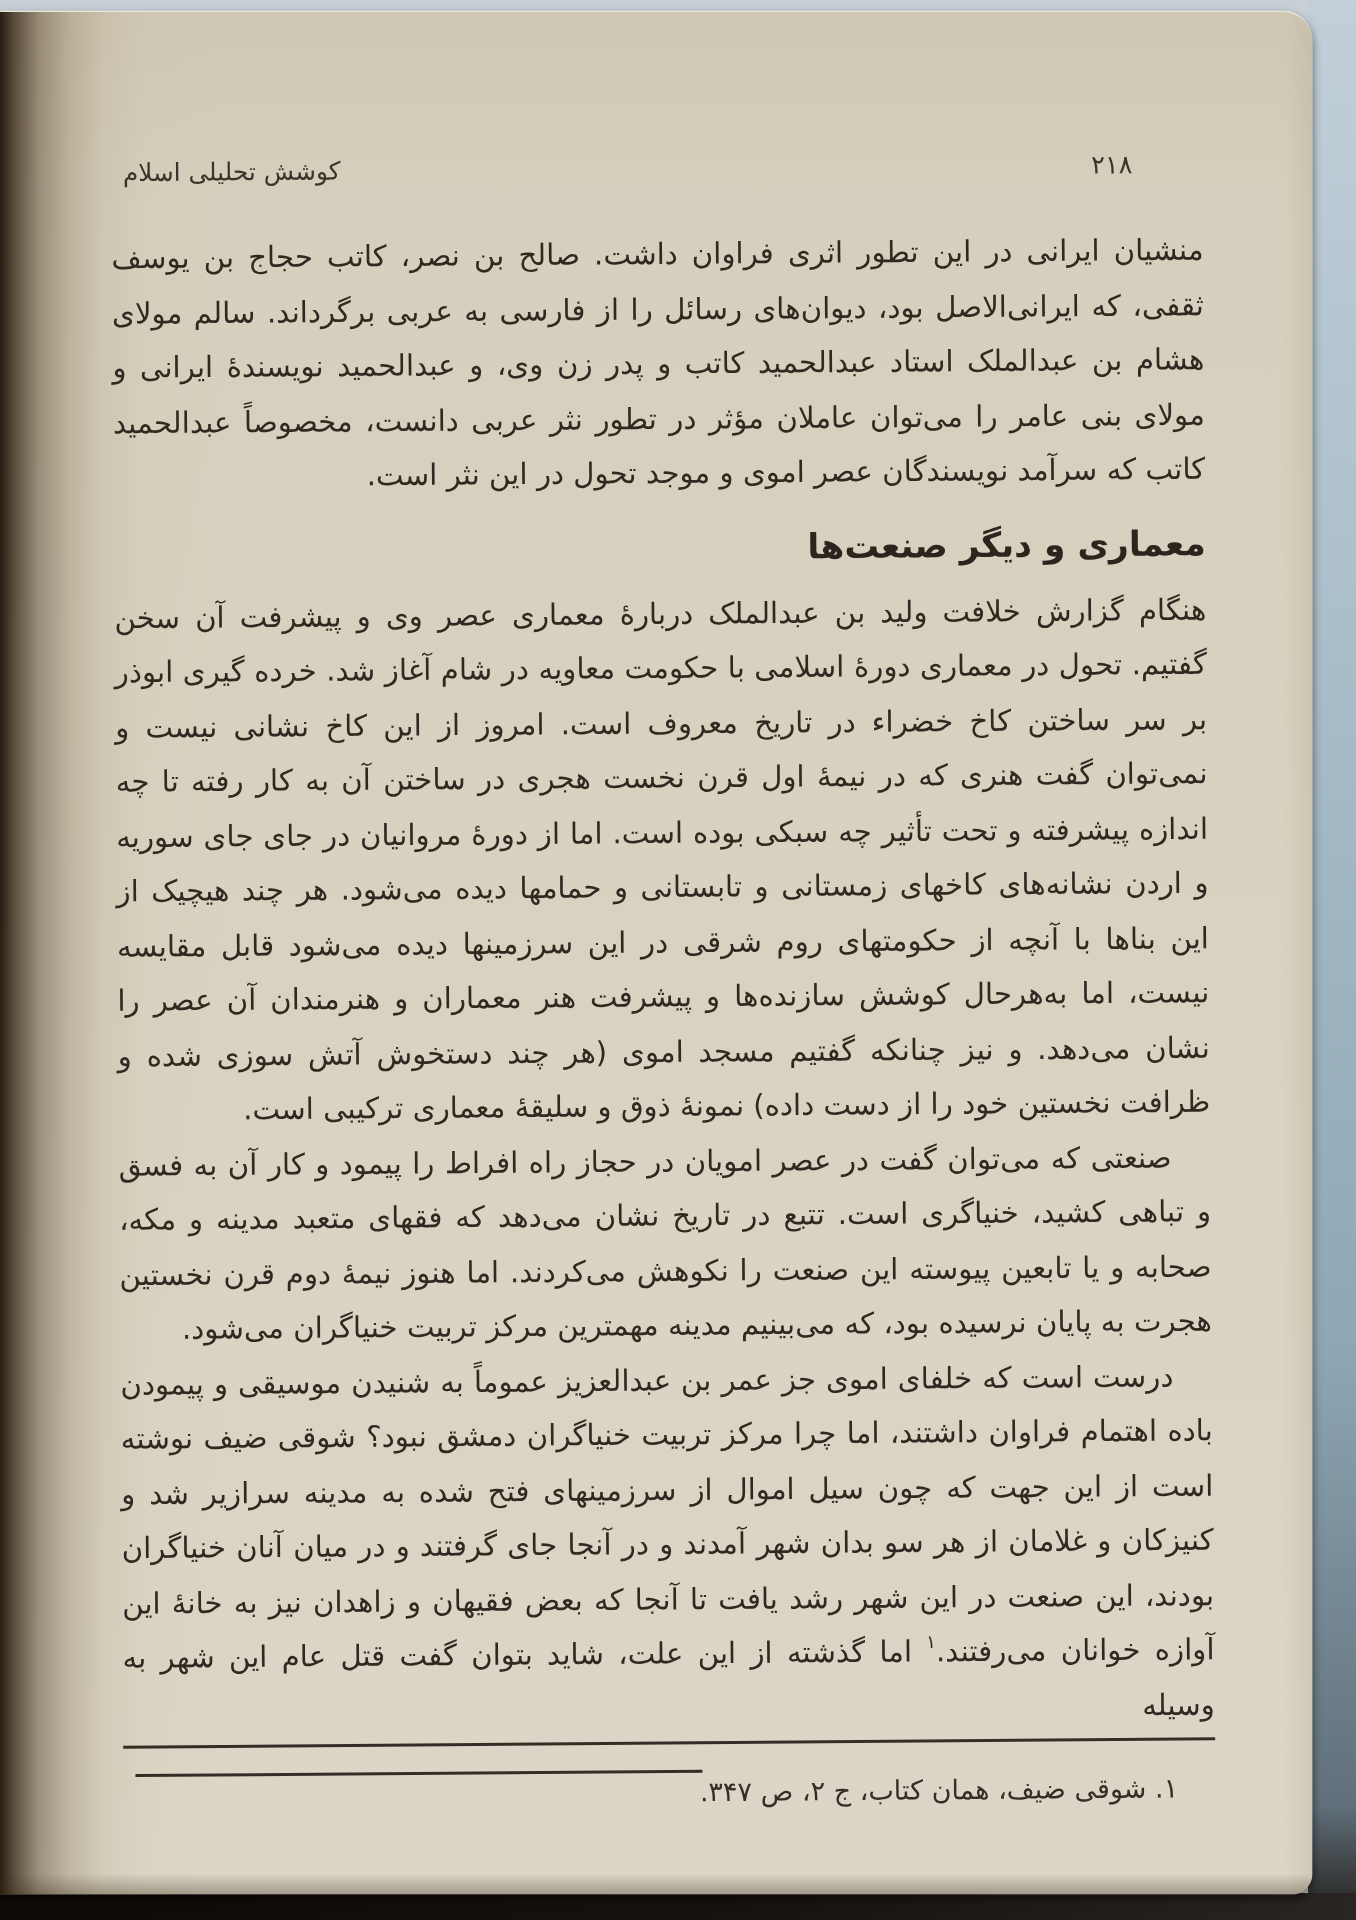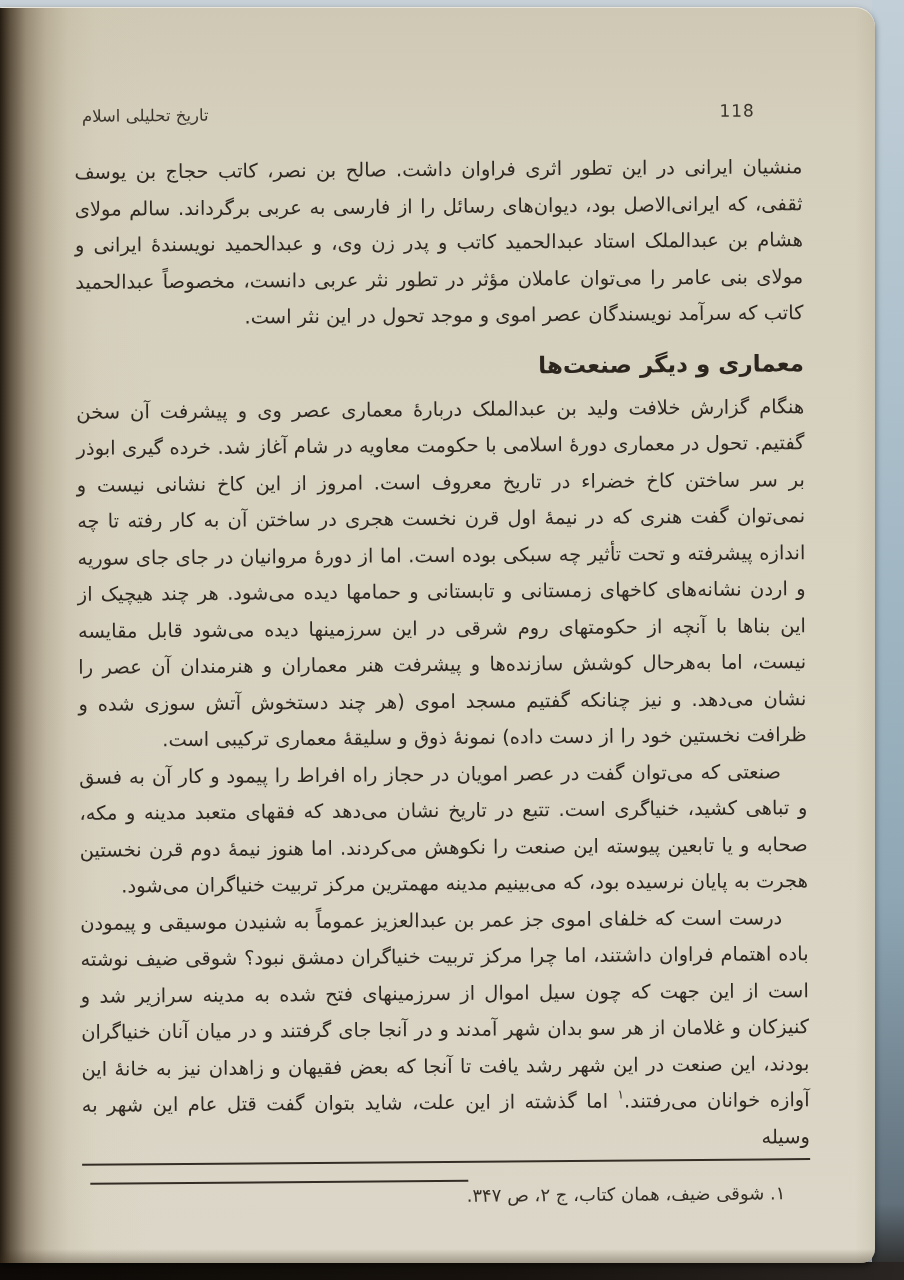--- a/index.html
+++ b/index.html
@@ -110,22 +110,22 @@
 <div class="photo">
   <div class="bg-right"></div>
   <div class="bg-bottom"></div>
 
   <div class="page">
     <div class="gutter"></div>
 
     <div class="content">
 
       <div class="running-header">
-        <span class="page-number">118</span>
-        <span class="book-title">تاریخ تحلیلی اسلام</span>
+        <span class="page-number">۲۱۸</span>
+        <span class="book-title">کوشش تحلیلی اسلام</span>
       </div>
 
       <div class="body-text">
         <p class="para">منشیان ایرانی در این تطور اثری فراوان داشت. صالح بن نصر، کاتب حجاج بن یوسف ثقفی، که ایرانی‌الاصل بود، دیوان‌های رسائل را از فارسی به عربی برگرداند. سالم مولای هشام بن عبدالملک استاد عبدالحمید کاتب و پدر زن وی، و عبدالحمید نویسندهٔ ایرانی و مولای بنی عامر را می‌توان عاملان مؤثر در تطور نثر عربی دانست، مخصوصاً عبدالحمید کاتب که سرآمد نویسندگان عصر اموی و موجد تحول در این نثر است.</p>
         <h2 class="section-heading">معماری و دیگر صنعت‌ها</h2>
         <p class="para">هنگام گزارش خلافت ولید بن عبدالملک دربارهٔ معماری عصر وی و پیشرفت آن سخن گفتیم. تحول در معماری دورهٔ اسلامی با حکومت معاویه در شام آغاز شد. خرده گیری ابوذر بر سر ساختن کاخ خضراء در تاریخ معروف است. امروز از این کاخ نشانی نیست و نمی‌توان گفت هنری که در نیمهٔ اول قرن نخست هجری در ساختن آن به کار رفته تا چه اندازه پیشرفته و تحت تأثیر چه سبکی بوده است. اما از دورهٔ مروانیان در جای جای سوریه و اردن نشانه‌های کاخهای زمستانی و تابستانی و حمامها دیده می‌شود. هر چند هیچیک از این بناها با آنچه از حکومتهای روم شرقی در این سرزمینها دیده می‌شود قابل مقایسه نیست، اما به‌هرحال کوشش سازنده‌ها و پیشرفت هنر معماران و هنرمندان آن عصر را نشان می‌دهد. و نیز چنانکه گفتیم مسجد اموی (هر چند دستخوش آتش سوزی شده و ظرافت نخستین خود را از دست داده) نمونهٔ ذوق و سلیقهٔ معماری ترکیبی است.</p>
         <p class="para indent">صنعتی که می‌توان گفت در عصر امویان در حجاز راه افراط را پیمود و کار آن به فسق و تباهی کشید، خنیاگری است. تتبع در تاریخ نشان می‌دهد که فقهای متعبد مدینه و مکه، صحابه و یا تابعین پیوسته این صنعت را نکوهش می‌کردند. اما هنوز نیمهٔ دوم قرن نخستین هجرت به پایان نرسیده بود، که می‌بینیم مدینه مهمترین مرکز تربیت خنیاگران می‌شود.</p>
         <p class="para indent p4"><span>درست است که خلفای اموی جز عمر بن عبدالعزیز عموماً به شنیدن موسیقی و پیمودن باده اهتمام فراوان داشتند، اما چرا مرکز تربیت خنیاگران دمشق نبود؟ شوقی ضیف نوشته است از این جهت که چون سیل اموال از سرزمینهای فتح شده به مدینه سرازیر شد و کنیزکان و غلامان از هر سو بدان شهر آمدند و در آنجا جای گرفتند و در میان آنان خنیاگران بودند، این صنعت در این شهر رشد یافت تا آنجا که بعض فقیهان و زاهدان نیز به خانهٔ این آوازه خوانان می‌رفتند.</span><sup class="fn-ref">۱</sup> <span>اما گذشته از این علت، شاید بتوان گفت قتل عام این شهر به وسیله</span></p>
       </div>
 

